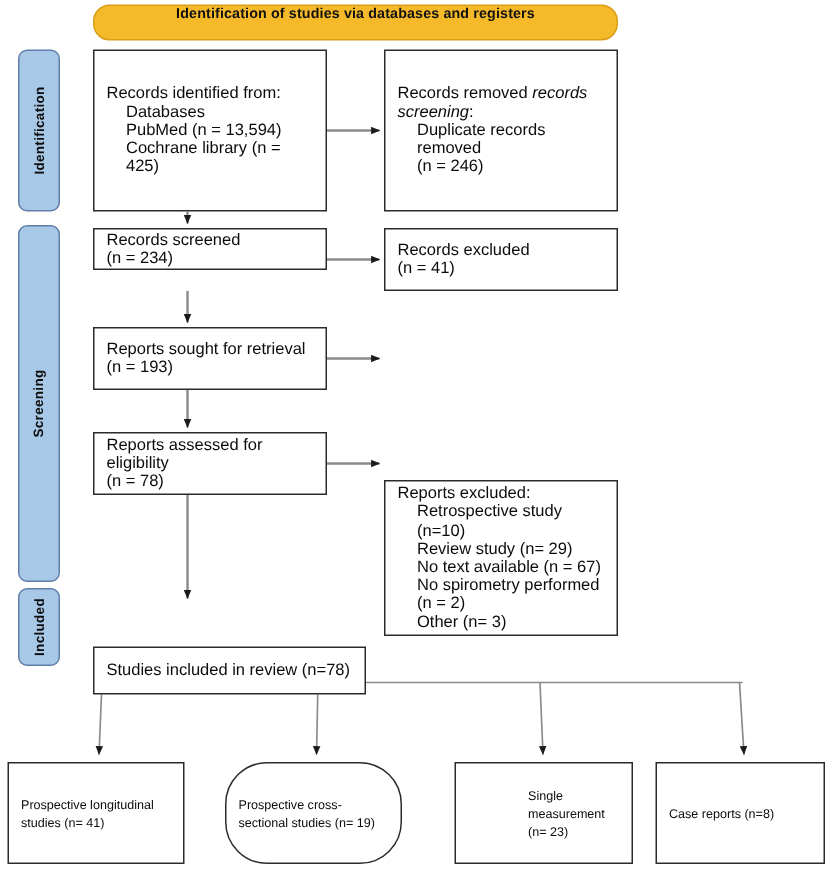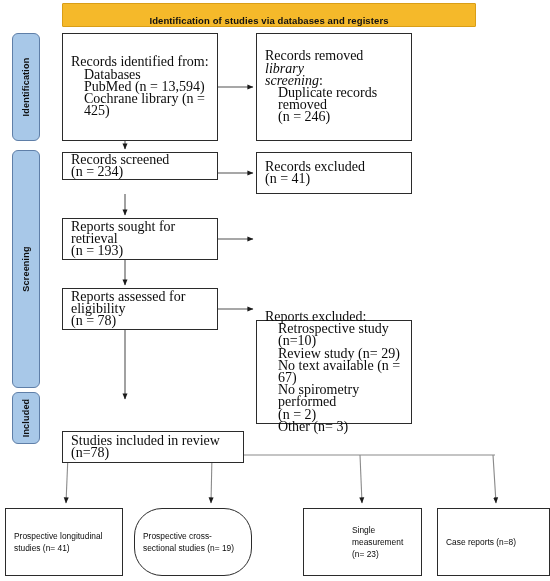--- a/index.html
+++ b/index.html
@@ -25,27 +25,27 @@
     width: 550px;
     height: 581px;
     pointer-events: none;
   }
 
   
   .header-banner {
     position: absolute;
     left: 62px;
     top: 3px;
-    width: 414px;
+    width: 350px;
     height: 24px;
     background: #F5B92A;
     border: 1px solid #D99E17;
-    border-radius: 1px;
-    display: flex;
-    align-items: flex-end;
+    border-radius: 11px;
+    display: flex;
+    align-items: flex-start;
     justify-content: center;
     box-sizing: border-box;
   }
   .header-banner span {
     font-size: 9.5px;
     font-weight: bold;
     color: #111111;
     letter-spacing: 0.1px;
   }
 
@@ -78,24 +78,23 @@
   .box {
     position: absolute;
     box-sizing: border-box;
     background: #ffffff;
     border: 1.4px solid #2b2b2b;
     display: flex;
     align-items: center;
     padding: 6px 8px;
   }
   .box .box-text {
-    font-size: 14px;
+    font-size: 11px;
     line-height: 12.2px;
     color: #0b0b0b;
-    font-family: Liberation Serif, serif;
   }
   .box .indent-1 { padding-left: 13px; display: block; }
   .box .line { display: block; }
   .box em { font-style: italic; }
 
   
   #box-records-identified { left: 62px;  top: 33px;  width: 156px; height: 108px; }
   #box-records-removed    { left: 256px; top: 33px;  width: 156px; height: 108px; }
   
   #box-records-screened   { left: 62px;  top: 152px; width: 156px; height: 28px; }
@@ -121,21 +120,21 @@
     display: flex;
     align-items: center;
     padding: 6px 8px;
   }
   .outcome-box .box-text {
     font-size: 8.4px;
     line-height: 12.2px;
     color: #0b0b0b;
   }
   #box-prospective-longitudinal { left: 5px;   width: 118px; }
-  #box-prospective-cross        { left: 134px; width: 118px; border-radius: 28px; }
+  #box-prospective-cross        { left: 150px; width: 118px; border-radius: 28px; }
   #box-single-measurement       { left: 303px; width: 119px; padding-left: 48px; }
   #box-case-reports             { left: 437px; width: 113px; align-items: center; }
 </style>
 </head>
 <body>
 
 <div id="diagram">
 
   <svg id="svg-layer" viewBox="0 0 550 581" xmlns="http://www.w3.org/2000/svg">
     <defs>
@@ -186,21 +185,21 @@
     <div class="box-text">
       <span class="line">Records identified from:</span>
       <span class="line indent-1">Databases</span>
       <span class="line indent-1">PubMed (n = 13,594)</span>
       <span class="line indent-1">Cochrane library (n = 425)</span>
     </div>
   </div>
 
   <div class="box" id="box-records-removed">
     <div class="box-text">
-      <span class="line"><span>Records removed </span><em>library</em></span>
+      <span class="line"><span>Records removed </span><em>records</em></span>
       <span class="line"><em>screening</em><span>:</span></span>
       <span class="line indent-1">Duplicate records removed</span>
       <span class="line indent-1">(n = 246)</span>
     </div>
   </div>
 
   <div class="box" id="box-records-screened">
     <div class="box-text">
       <span class="line">Records screened</span>
       <span class="line">(n = 234)</span>

